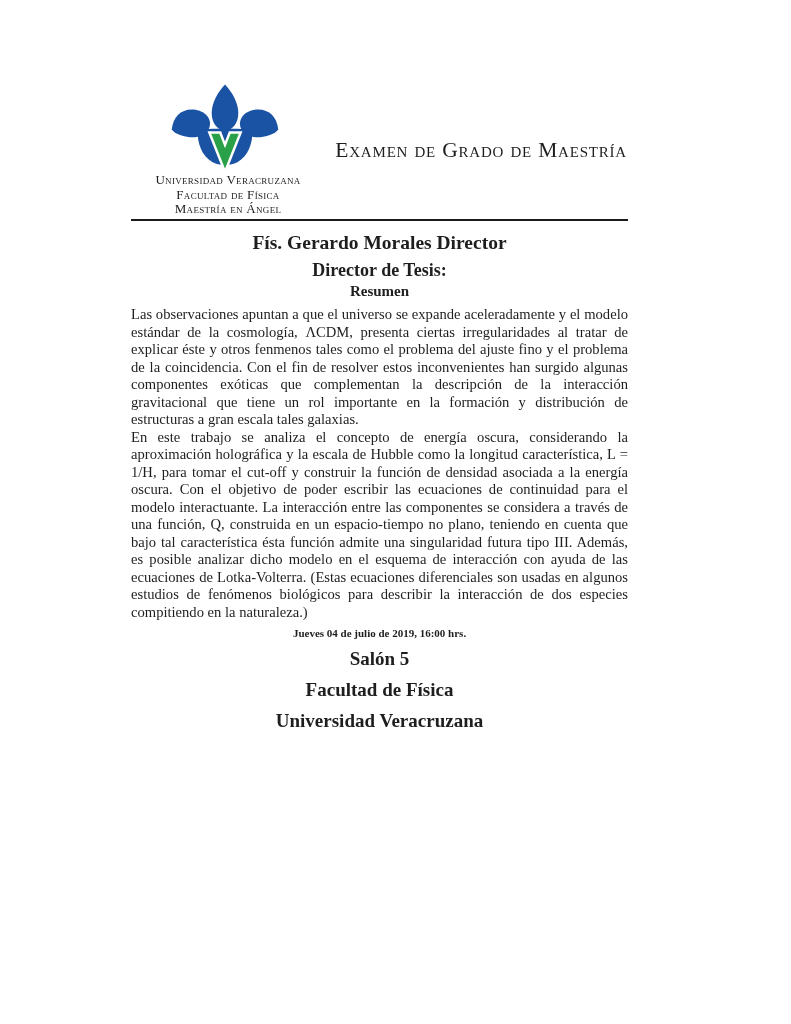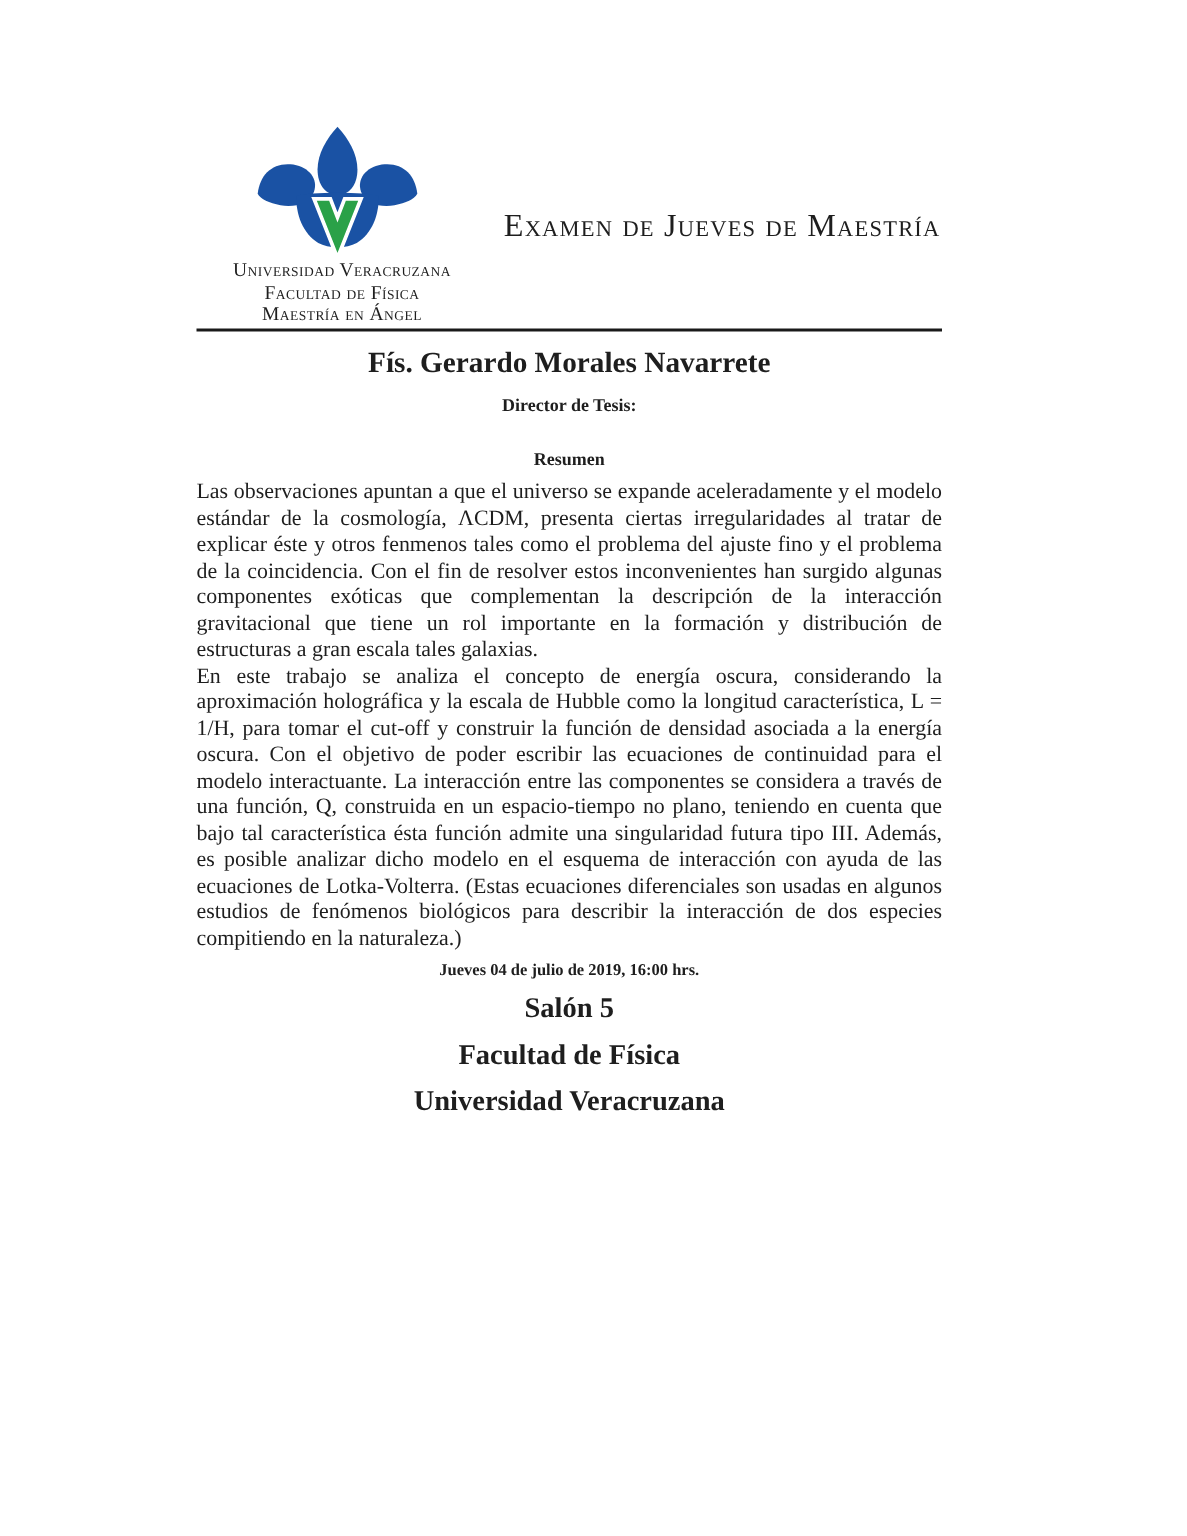--- a/index.html
+++ b/index.html
@@ -48,25 +48,25 @@
     font-size: 20px; font-weight: bold;
     line-height: 23px; text-align: center;
     margin: 0 auto; width: 490px;
   }
   .author {
     font-size: 19.5px; font-weight: bold;
     text-align: center; margin-top: 4px;
   }
   .director-block { text-align: center; margin-top: 8px; }
   .director-line {
-    font-size: 12px; font-weight: bold; line-height: 17px;
+    font-size: 18px; font-weight: bold; line-height: 17px;
   }
   .abstract-heading {
-    font-size: 12px; font-weight: bold;
-    text-align: center; margin-top: 20px;
+    font-size: 15px; font-weight: bold;
+    text-align: center; margin-top: 4px;
   }
   .abstract-body { margin-top: 6px; }
   .abstract-body p {
     font-size: 14.6px; line-height: 17.5px;
     text-align: justify; margin: 0;
   }
   .event-datetime {
     font-size: 11px; font-weight: bold;
     text-align: center; margin-top: 6px;
   }
@@ -94,28 +94,28 @@
 
     <path fill="#2aa148" stroke="#ffffff" stroke-width="2.6" stroke-linejoin="miter" d="M43.5 51.5 L55 51.5 L60 64.5 L65 51.5 L76.5 51.5 L60 93 Z"></path>
   </svg>
 
   <div class="inst-lines">
     <div class="inst-line">Universidad Veracruzana</div>
     <div class="inst-line">Facultad de Física</div>
     <div class="inst-line">Maestría en Ángel</div>
   </div>
 
-  <div class="exam-heading">Examen de Jueves de Maestría</div>
+  <div class="exam-heading">Examen de Grado de Maestría</div>
 
   <div class="rule"></div>
 
   <div class="main">
 
 
-    <div class="author">Fís. Gerardo Morales Navarrete</div>
+    <div class="author">Fís. Gerardo Morales Director</div>
 
     <div class="director-block">
       <div class="director-line">Director de Tesis:</div>
     </div>
 
     <div class="abstract-heading">Resumen</div>
 
     <div class="abstract-body">
       <p>Las observaciones apuntan a que el universo se expande aceleradamente y el modelo estándar de la cosmología, ΛCDM, presenta ciertas irregularidades al tratar de explicar éste y otros fenmenos tales como el problema del ajuste fino y el problema de la coincidencia. Con el fin de resolver estos inconvenientes han surgido algunas componentes exóticas que complementan la descripción de la interacción gravitacional que tiene un rol importante en la formación y distribución de estructuras a gran escala tales galaxias.</p>
       <p>En este trabajo se analiza el concepto de energía oscura, considerando la aproximación holográfica y la escala de Hubble como la longitud característica, L = 1/H, para tomar el cut-off y construir la función de densidad asociada a la energía oscura. Con el objetivo de poder escribir las ecuaciones de continuidad para el modelo interactuante. La interacción entre las componentes se considera a través de una función, Q, construida en un espacio-tiempo no plano, teniendo en cuenta que bajo tal característica ésta función admite una singularidad futura tipo III. Además, es posible analizar dicho modelo en el esquema de interacción con ayuda de las ecuaciones de Lotka-Volterra. (Estas ecuaciones diferenciales son usadas en algunos estudios de fenómenos biológicos para describir la interacción de dos especies compitiendo en la naturaleza.)</p>

